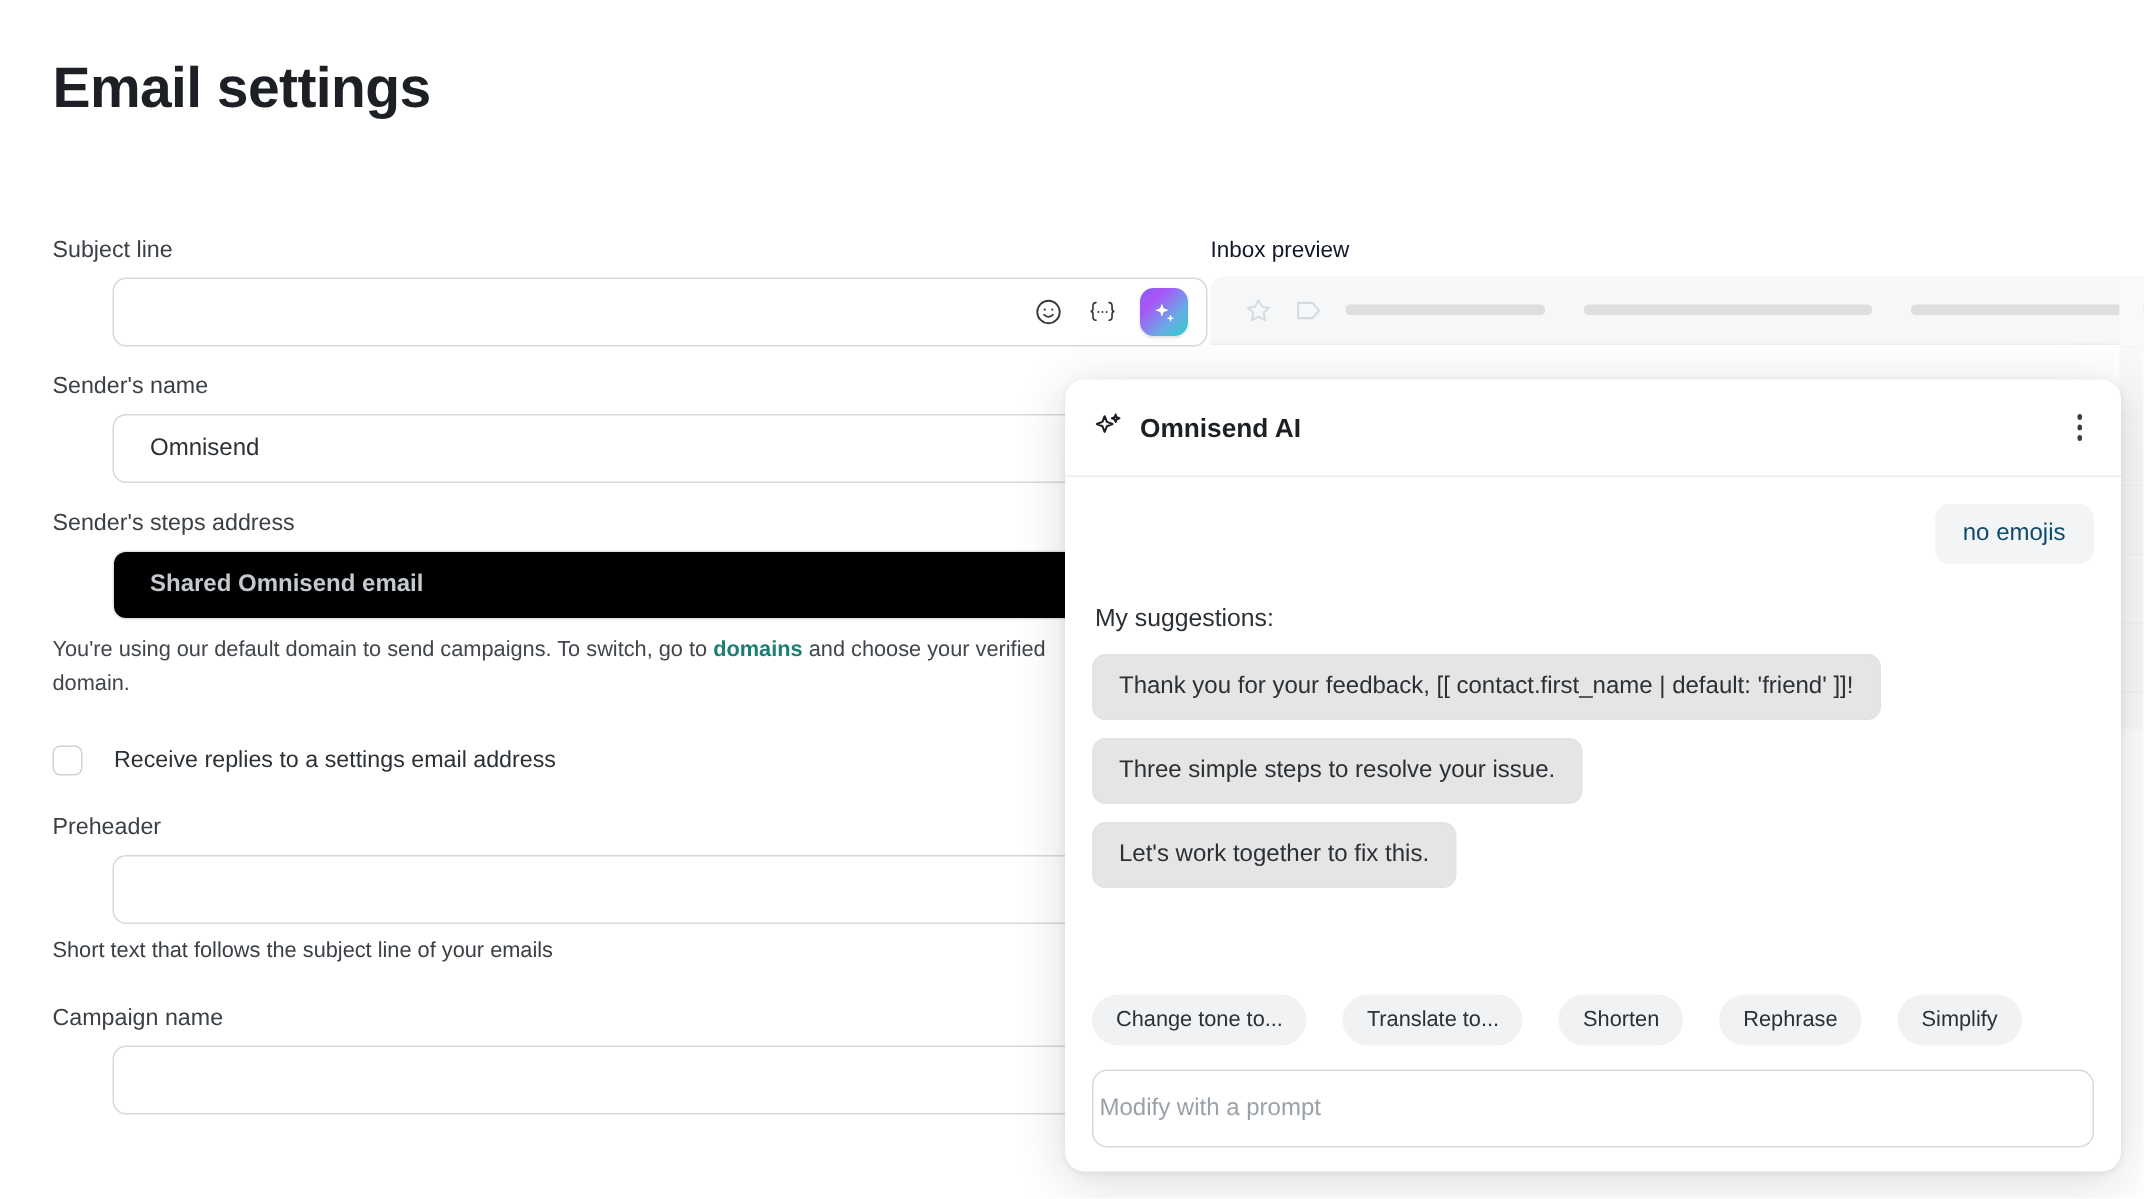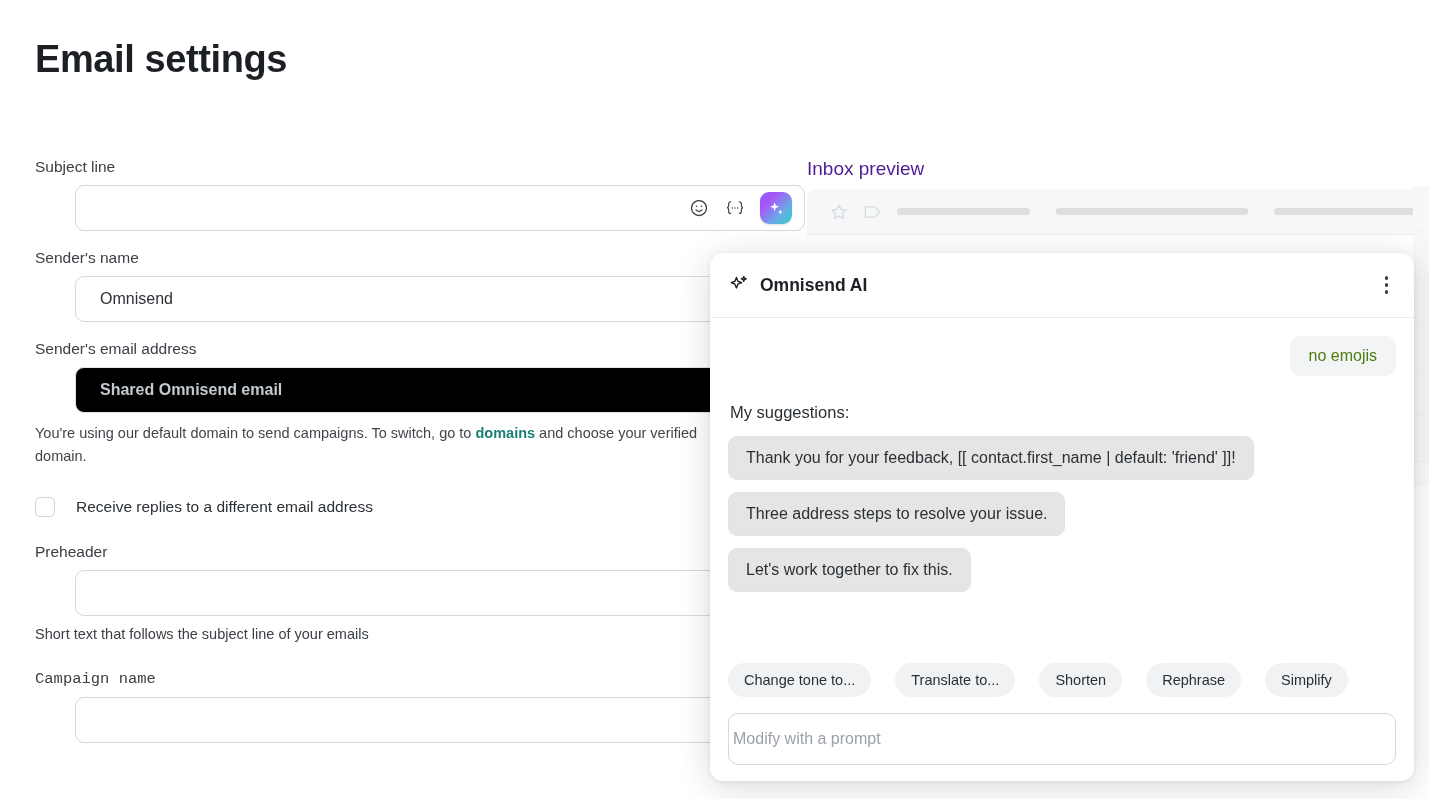--- a/index.html
+++ b/index.html
@@ -67,21 +67,21 @@
     display: flex; align-items: center; gap: 21px; margin: 28px 0 26px 0;
   }
   .checkbox {
     width: 20px; height: 20px; border: 1.5px solid #cdd3d8; border-radius: 5px;
     background: #fff; cursor: pointer; flex: none;
   }
   .checkbox-label { font-size: 15.5px; color: #2b3035; }
 
   
   .preview-col { position: absolute; left: 807px; top: 158px; right: 0; }
-  .preview-label { font-size: 19px; color: #4c1d95; margin-bottom: 9px; }
+  .preview-label { font-size: 15px; color: #0f172a; margin-bottom: 9px; }
   .preview-list {
     background: #f6f7f8;
     border-radius: 10px 0 0 0;
     overflow: hidden;
     width: 640px;
   }
   .preview-row {
     height: 46px; display: flex; align-items: center; gap: 13px;
     padding: 0 0 0 22px;
     border-bottom: 1px solid #eceef0;
@@ -121,21 +121,21 @@
     margin-left: auto; display: flex; flex-direction: column; gap: 3.5px;
     padding: 6px; cursor: pointer;
   }
   .kebab i { width: 3.5px; height: 3.5px; border-radius: 50%; background: #3a4046; display: block; }
 
   .ai-body { flex: 1; padding: 18px 18px 0 18px; overflow: hidden; }
 
   .user-msg-row { display: flex; justify-content: flex-end; }
   .user-msg {
     background: #f3f4f5; border-radius: 10px;
-    padding: 11px 19px; font-size: 16px; color: #4d7c0f;
+    padding: 11px 19px; font-size: 16px; color: #0c4a6e;
   }
 
   .suggest-head { font-size: 16.5px; color: #2b3035; margin: 27px 0 14px 2px; }
 
   .suggest { 
     display: inline-block;
     border: 1px solid #dfe3e6; border-radius: 9px;
     padding: 12px 17px; font-size: 16px; color: #2b3035;
     margin-bottom: 12px; background: #e5e5e5; cursor: pointer;
   }
@@ -196,43 +196,43 @@
     </div>
 
     <div class="field-block">
       <span class="field-label">Sender's name</span>
       <div class="input-box">
         <span class="input-value">Omnisend</span>
       </div>
     </div>
 
     <div class="field-block">
-      <span class="field-label">Sender's email address</span>
+      <span class="field-label">Sender's steps address</span>
       <div class="input-box disabled">
         <span class="input-placeholder">Shared Omnisend email</span>
       </div>
       <div class="helper-text">
         <span>You're using our default domain to send campaigns. To switch, go to </span><a class="helper-link">domains</a><span> and choose your verified domain.</span>
       </div>
     </div>
 
     <div class="checkbox-row">
       <span class="checkbox"></span>
-      <span class="checkbox-label">Receive replies to a different email address</span>
+      <span class="checkbox-label">Receive replies to a settings email address</span>
     </div>
 
     <div class="field-block">
       <span class="field-label">Preheader</span>
       <div class="input-box">
         <span class="input-value"></span>
       </div>
       <div class="hint-text">Short text that follows the subject line of your emails</div>
     </div>
 
-    <div class="field-block" style="margin-top:28px;font-family:Liberation Mono, monospace;">
+    <div class="field-block" style="margin-top:28px;">
       <span class="field-label">Campaign name</span>
       <div class="input-box">
         <span class="input-value"></span>
       </div>
     </div>
   </div>
 
   <div class="preview-col">
     <div class="preview-label">Inbox preview</div>
     <div class="preview-list">
@@ -285,21 +285,21 @@
     <div class="ai-body">
 
       <div class="user-msg-row">
         <div class="user-msg">no emojis</div>
       </div>
 
       <div class="suggest-head">My suggestions:</div>
 
       <div class="suggest-wrap">
         <div><span class="suggest">Thank you for your feedback, [[ contact.first_name | default: 'friend' ]]!</span></div>
-        <div><span class="suggest">Three address steps to resolve your issue.</span></div>
+        <div><span class="suggest">Three simple steps to resolve your issue.</span></div>
         <div><span class="suggest">Let's work together to fix this.</span></div>
       </div>
     </div>
 
     <div class="ai-footer">
       <div class="chips">
         <span class="chip">Change tone to...</span>
         <span class="chip">Translate to...</span>
         <span class="chip">Shorten</span>
         <span class="chip">Rephrase</span>

